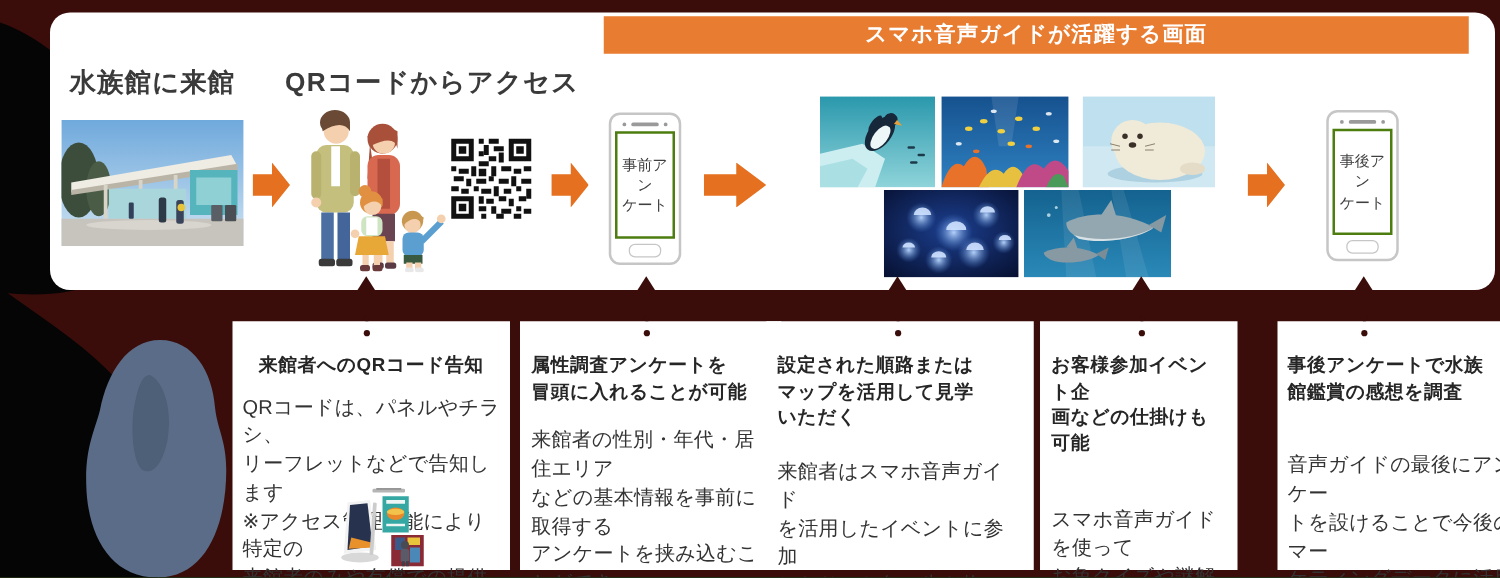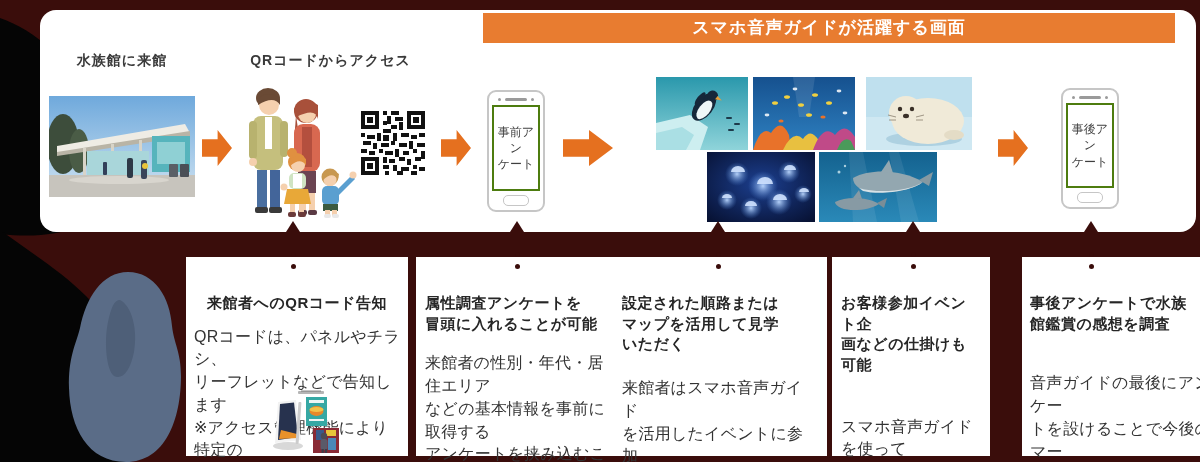--- a/index.html
+++ b/index.html
@@ -16,21 +16,21 @@
   .panel{
     position:absolute;left:40px;top:10px;width:1156px;height:222px;
     background:#ffffff;border-radius:16px;
   }
   .banner{
     position:absolute;left:483px;top:13px;width:692px;height:30px;
     background:#e87c30;color:#ffffff;font-size:17px;font-weight:bold;
     text-align:center;line-height:30px;letter-spacing:1px;
   }
   .step-title{
-    position:absolute;color:#3a3a3a;font-size:14px;font-weight:bold;
+    position:absolute;color:#3a3a3a;font-size:21px;font-weight:bold;
     text-align:center;letter-spacing:1px;white-space:nowrap;
   }
   .arrow{
     position:absolute;background:#e5701f;
     clip-path:polygon(0% 26%,52% 26%,52% 0%,100% 50%,52% 100%,52% 74%,0% 74%);
   }
   .photo{position:absolute;overflow:hidden;}
   .photo svg{display:block;}
   
   .phone{
@@ -63,21 +63,21 @@
     border-left:7px solid transparent;border-right:7px solid transparent;
     border-bottom:11px solid #3a0d0b;z-index:3;
   }
   .conn-dot{
     position:absolute;width:5px;height:5px;border-radius:50%;
     background:#3a0d0b;z-index:3;
   }
   
   .infobox{
     position:absolute;top:257px;height:199px;background:#ffffff;
-    box-sizing:border-box;padding:36px 9px 0 9px;z-index:1;
+    box-sizing:border-box;padding:26px 9px 0 9px;z-index:1;
   }
   .infobox .ib-title{
     font-size:15px;font-weight:bold;color:#262626;line-height:1.38;
     white-space:pre-line;letter-spacing:0.5px;
   }
   .ib-title.center{text-align:center;}
   .infobox .ib-body{
     font-size:16px;color:#333333;line-height:1.42;white-space:pre-line;
     letter-spacing:0.2px;
   }

